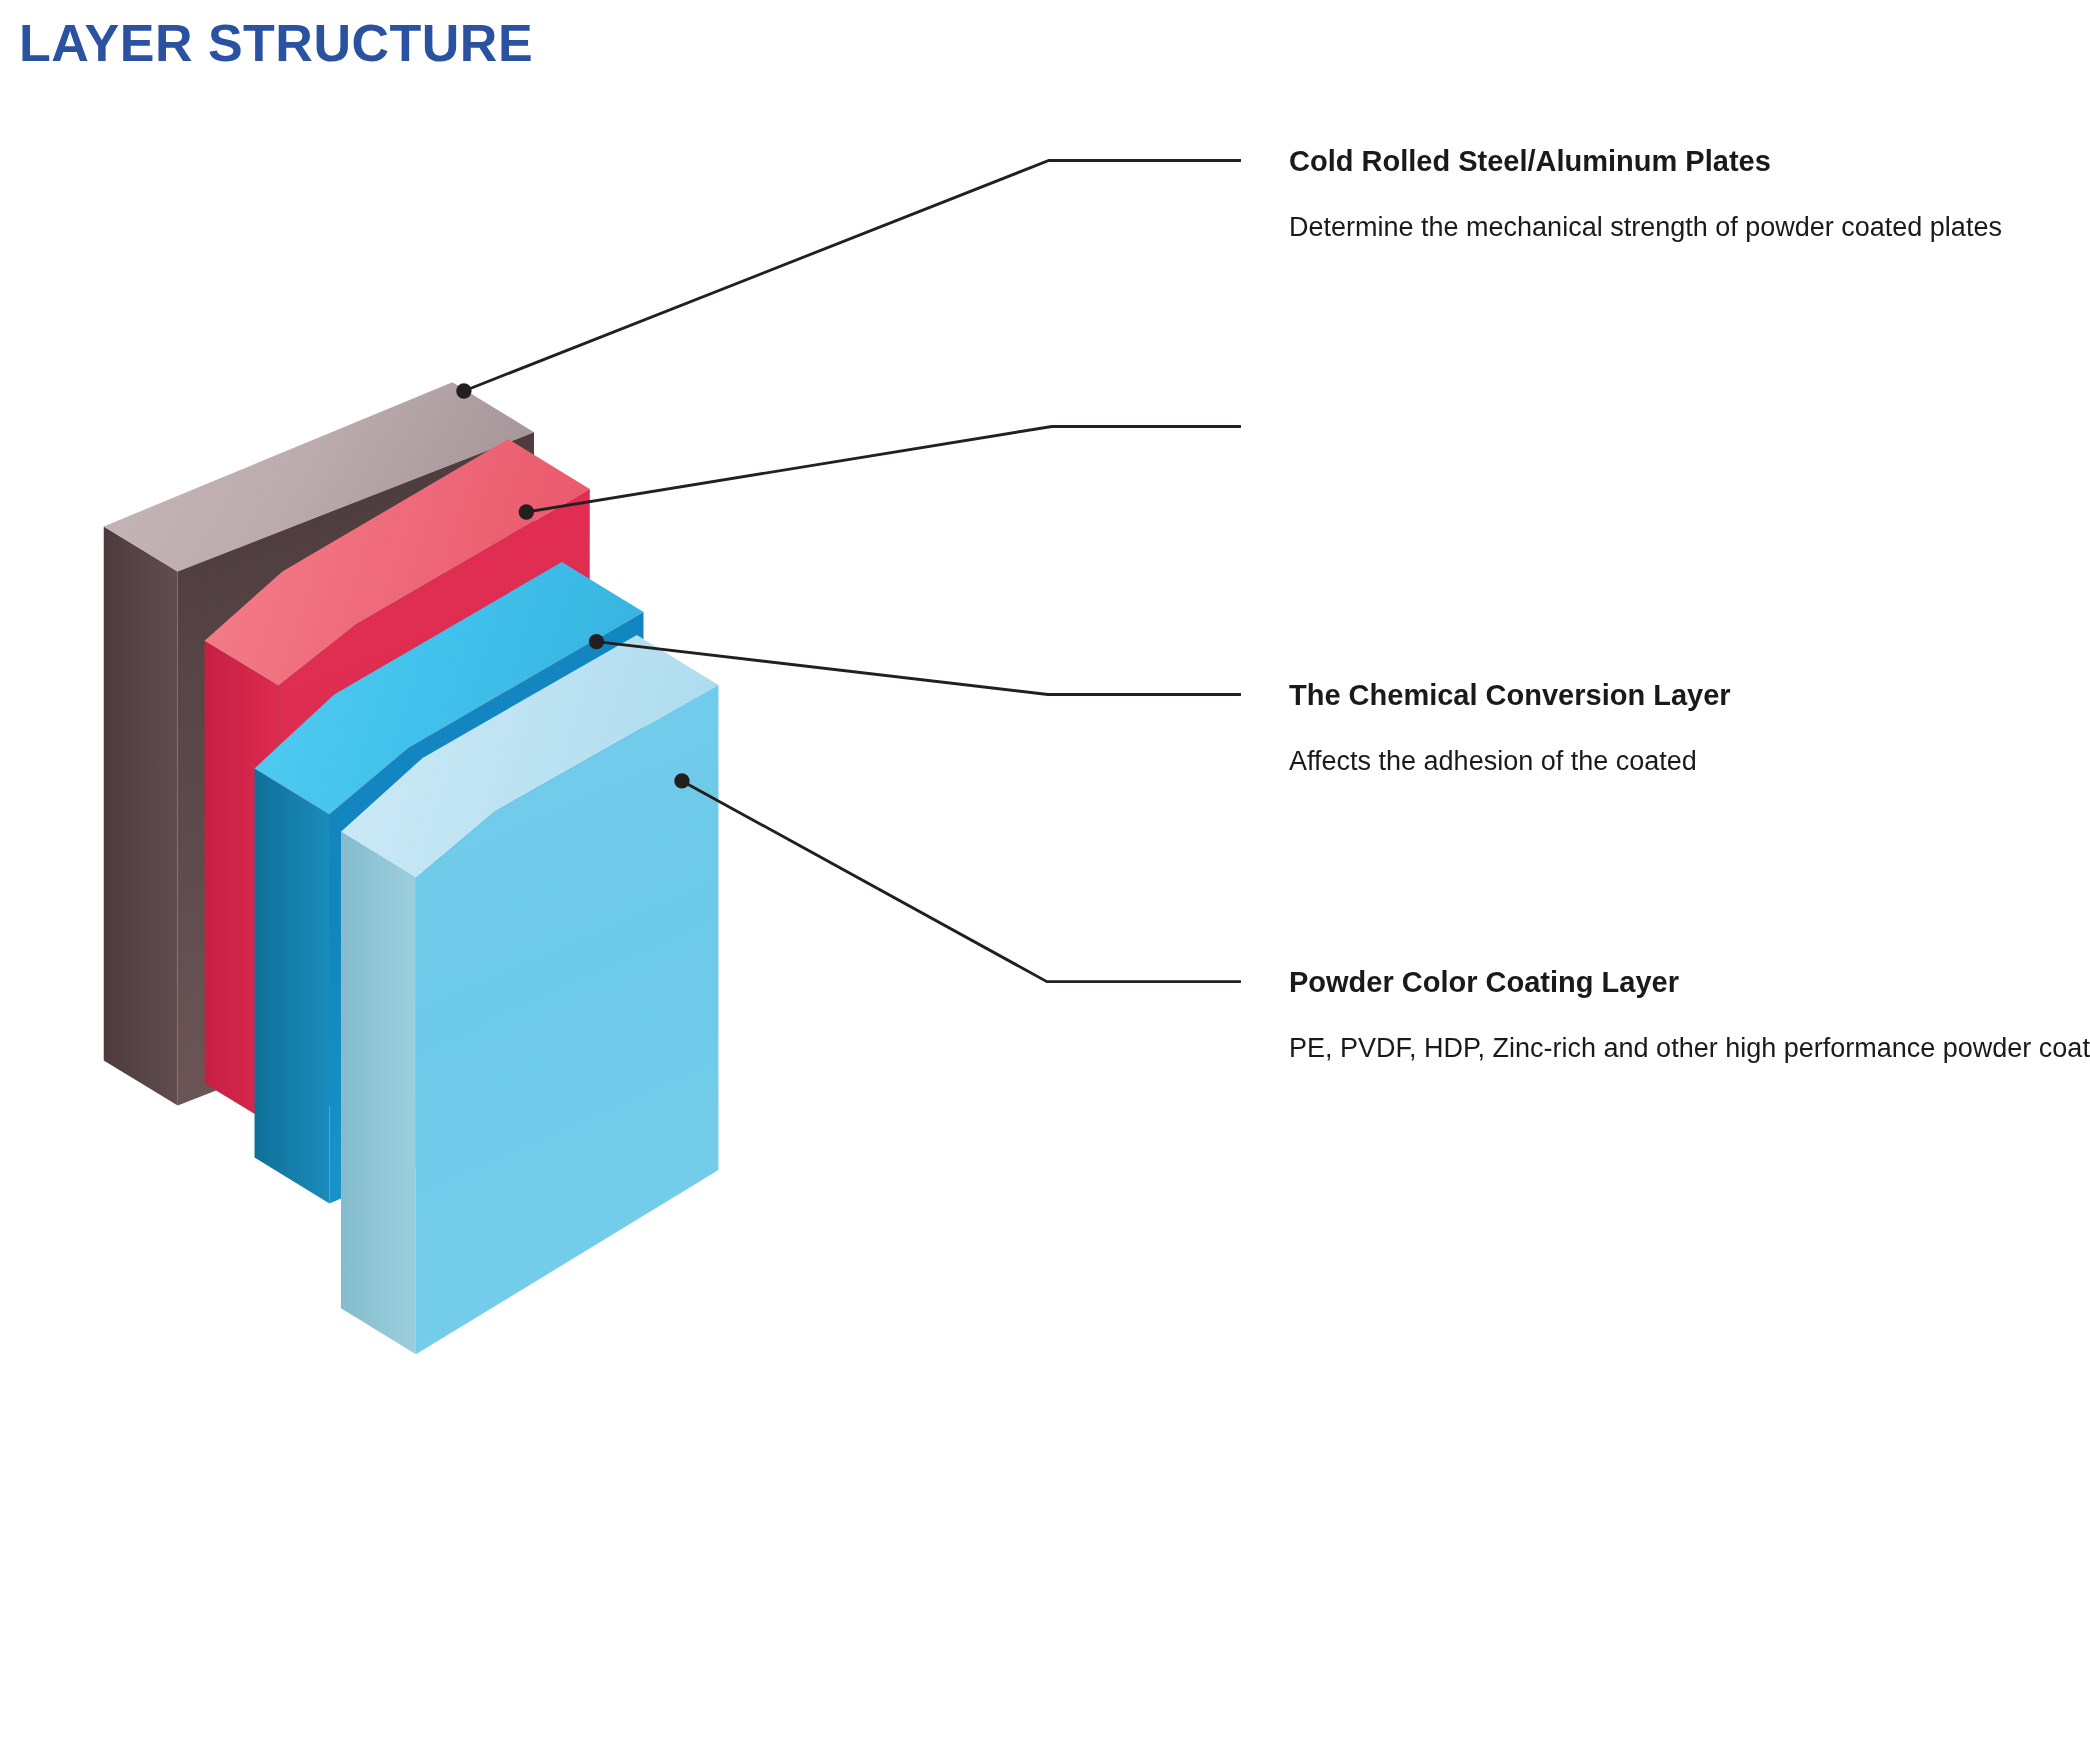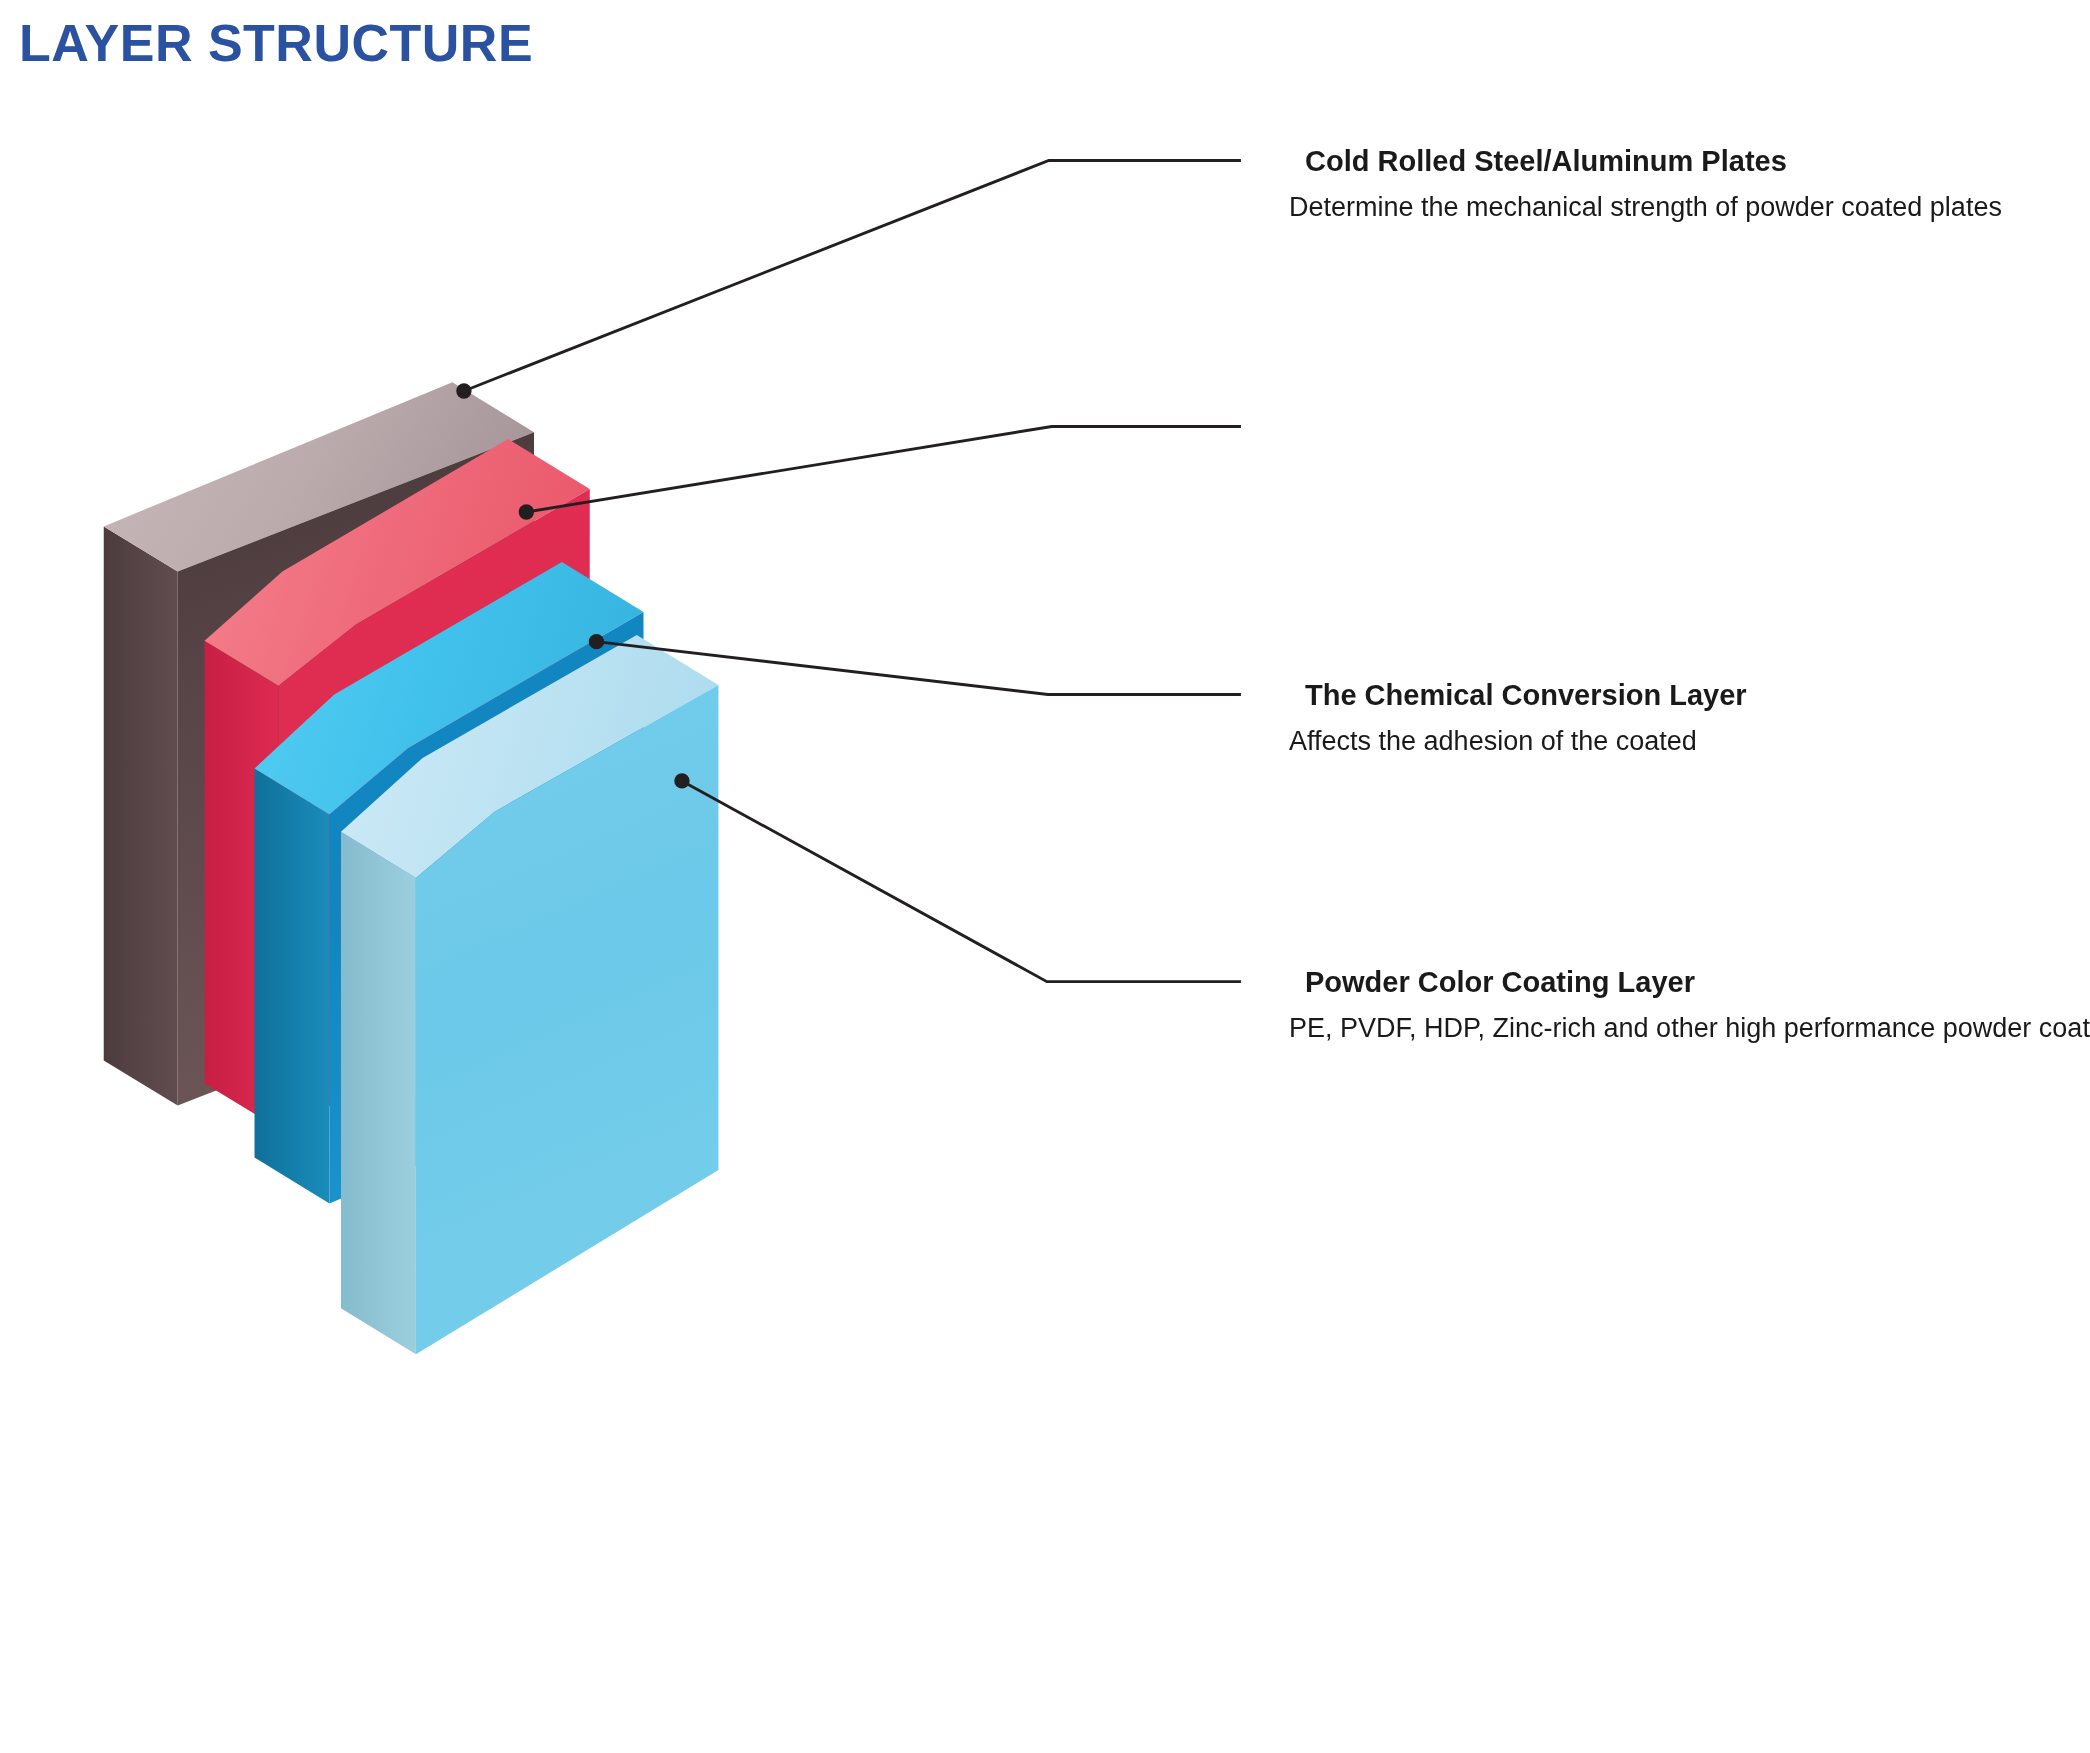--- a/index.html
+++ b/index.html
@@ -33,30 +33,29 @@
   .callout {
     position: absolute;
   }
   .callout-title {
     font-size: 29px;
     font-weight: bold;
     color: #1a1a1a;
     white-space: nowrap;
     font-family: "Liberation Sans", sans-serif;
     line-height: 1.2;
-    margin-left: 16px;
   }
   .callout-desc {
     font-size: 27px;
     font-weight: normal;
     color: #1a1a1a;
     white-space: nowrap;
     font-family: "Liberation Sans", sans-serif;
     line-height: 1.2;
-    margin-top: 12px;
+    margin-top: 32px;
   }
 </style>
 </head>
 <body style="background: rgb(255, 255, 255);">
 
 <div id="page-title" style="color: rgb(42, 82, 160);">LAYER STRUCTURE</div>
 
 <svg id="diagram" width="2090" height="1753" viewBox="0 0 2176 1825" xmlns="http://www.w3.org/2000/svg">
 
   <defs>

